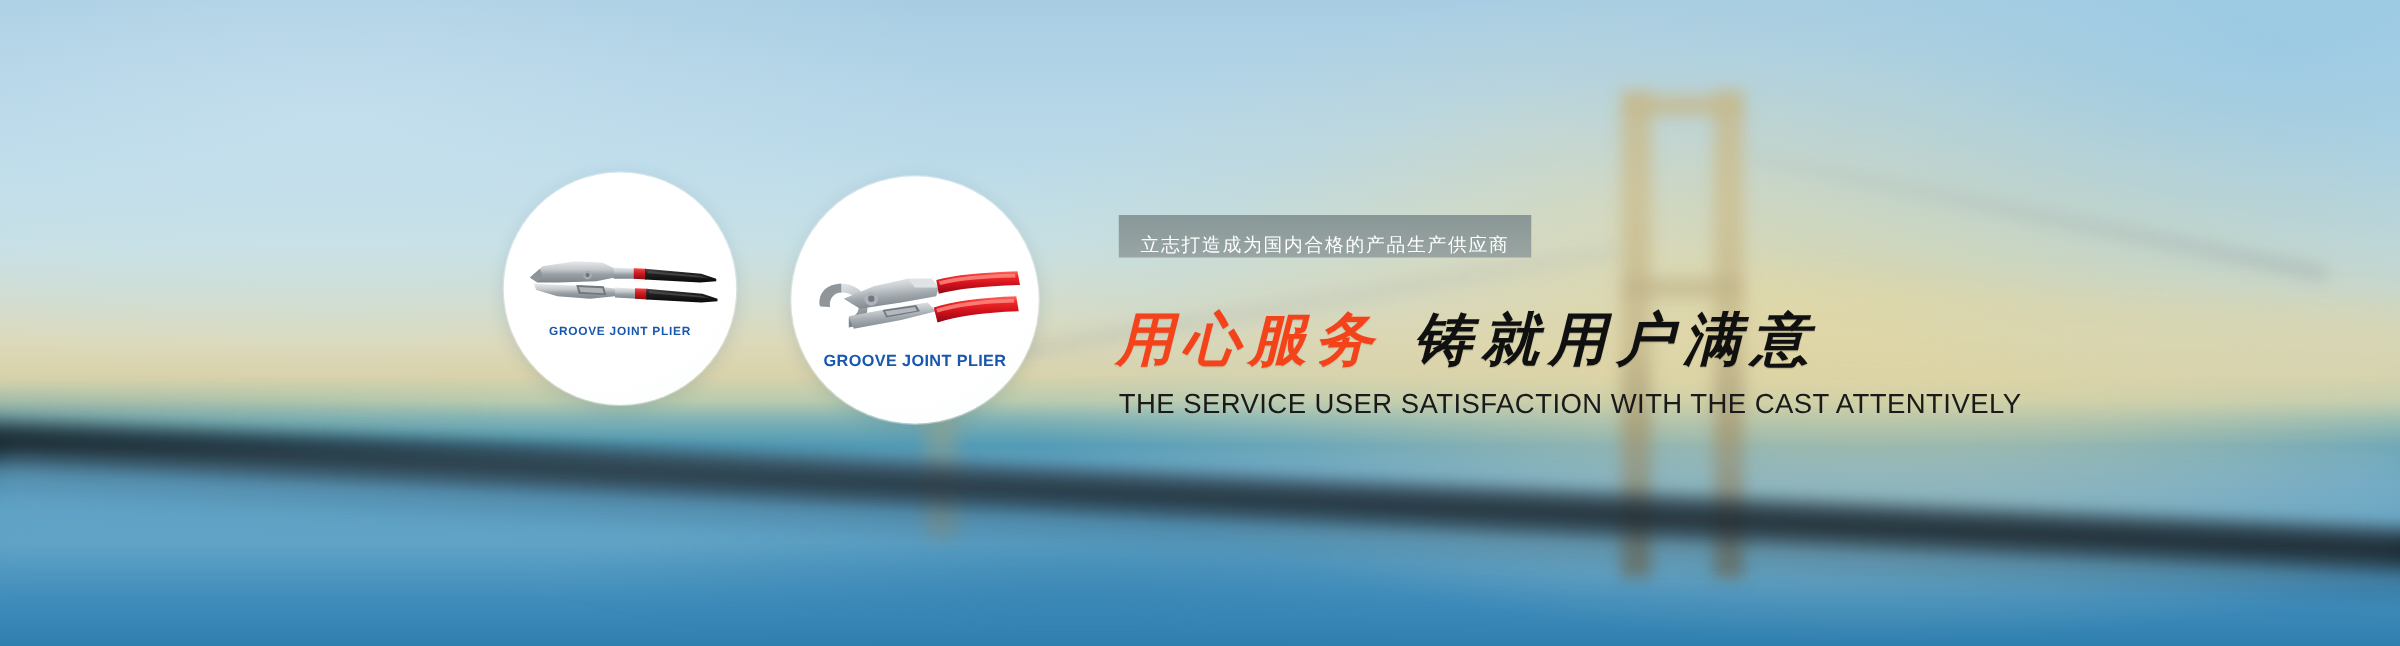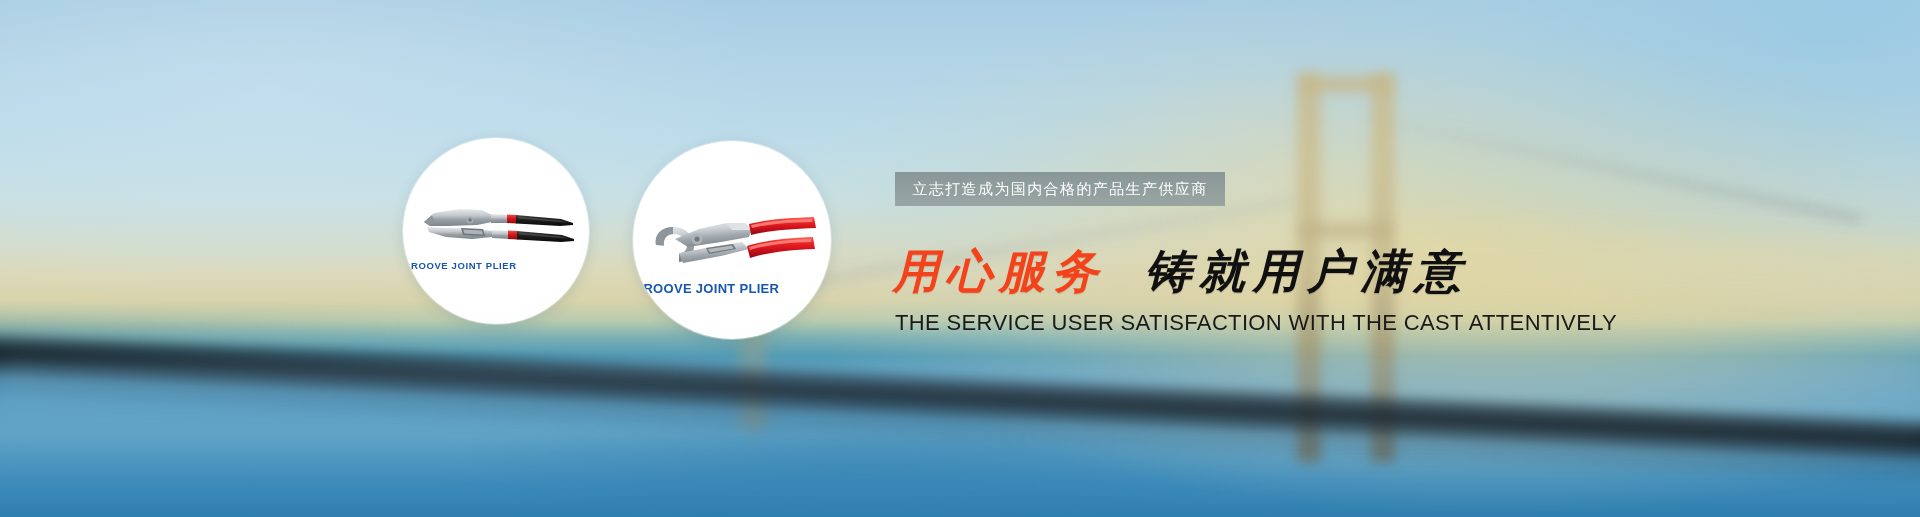--- a/index.html
+++ b/index.html
@@ -165,41 +165,42 @@
     border-radius:50%;
     background:radial-gradient(circle at 42% 34%, #ffffff 0%, #ffffff 62%, #fcfdfe 86%, #f3f7fa 100%);
     box-shadow:0 3px 14px rgba(40,80,110,0.16), 0 0 0 1px rgba(255,255,255,0.45);
     overflow:hidden;
   }
   .circle-1 { left:403px; top:138px; width:186px; height:186px; }
   .circle-2 { left:633px; top:141px; width:198px; height:198px; }
 
   .product-label {
     position:absolute; left:0; width:100%;
+    text-align:center;
     color:#1857ae;
     font-weight:bold;
     letter-spacing:0.6px;
     white-space:nowrap;
   }
   .circle-1 .product-label { top:122px; font-size:9.5px; }
   .circle-2 .product-label { top:140px; font-size:13px; letter-spacing:0.3px; }
 
   
   .plier-art { position:absolute; }
   .plier-1 { left:14px; top:62px; width:160px; height:52px; }
   .plier-2 { left:18px; top:58px; width:170px; height:78px; }
 
   
   .text-block { position:absolute; left:0; top:0; width:100%; height:100%; }
 
   .tagline-bar {
     position:absolute; left:895px; top:172px;
     width:330px; height:34px;
     background:linear-gradient(to bottom, rgba(131,145,146,0.92), rgba(146,158,157,0.88));
-    display:flex; align-items:center; justify-content:center;
+    display:flex; align-items:flex-end; justify-content:center;
   }
   .tagline-text {
     color:#ffffff;
     font-size:15px;
     letter-spacing:1.4px;
     font-family:"DejaVu Sans", sans-serif;
     white-space:nowrap;
   }
 
   .headline {
@@ -218,21 +219,21 @@
     text-shadow:0 1px 1px rgba(120,30,10,0.18);
   }
   .headline-b {
     color:#101010;
     font-size:46px;
     font-weight:bold;
     letter-spacing:8px;
     font-family:"DejaVu Serif", serif;
     font-style:italic;
     line-height:1;
-    margin-left:40px;
+    margin-left:26px;
     text-shadow:0 1px 1px rgba(0,0,0,0.18);
   }
 
   .subheadline {
     position:absolute; left:895px; top:310px;
     color:#1a1a1a;
     font-size:22px;
     letter-spacing:0.35px;
     font-family:"Liberation Sans", sans-serif;
     white-space:nowrap;

